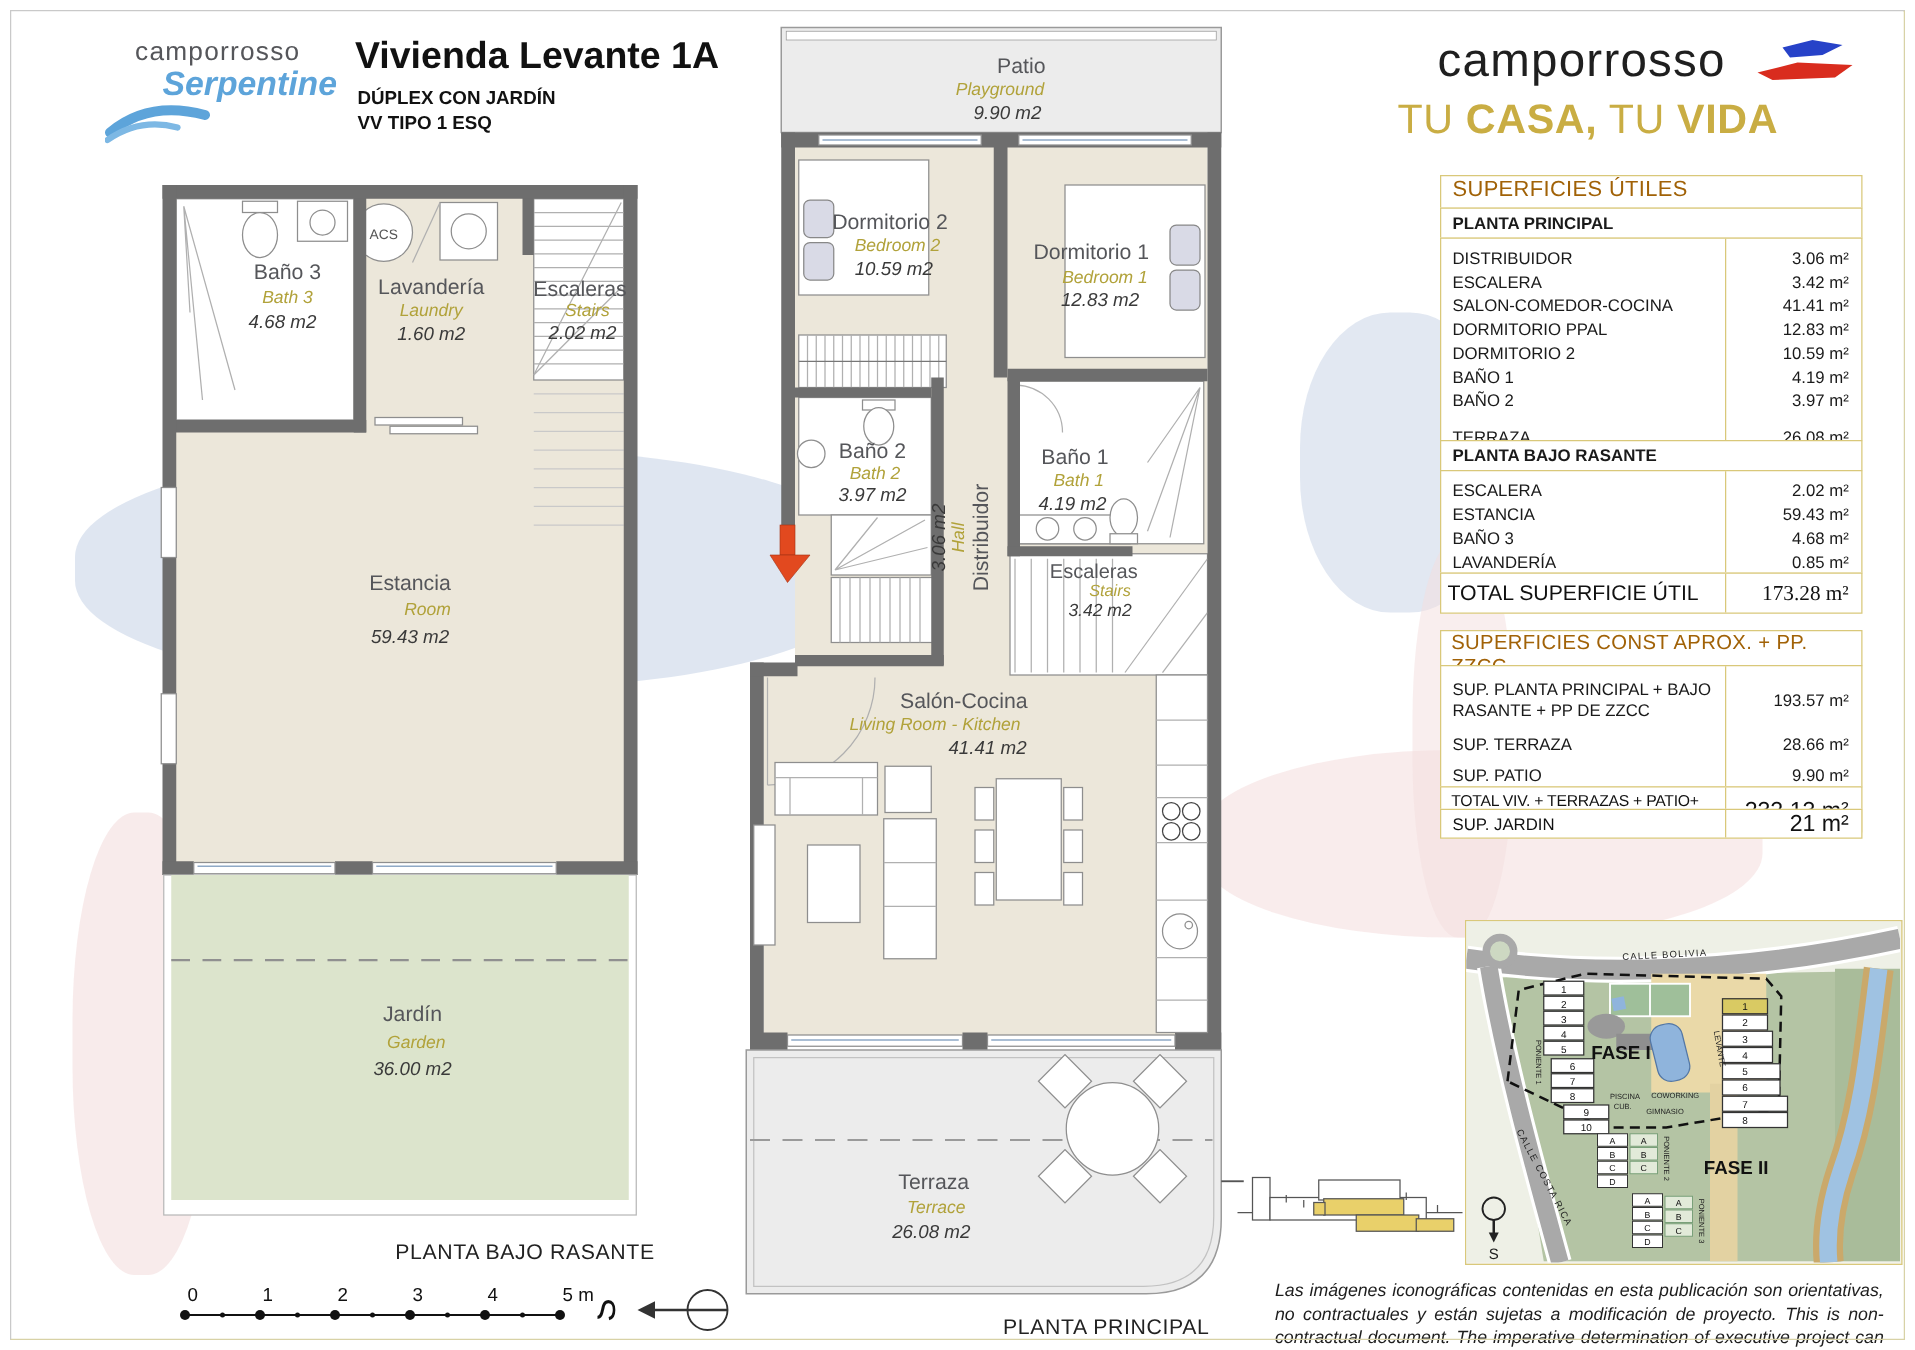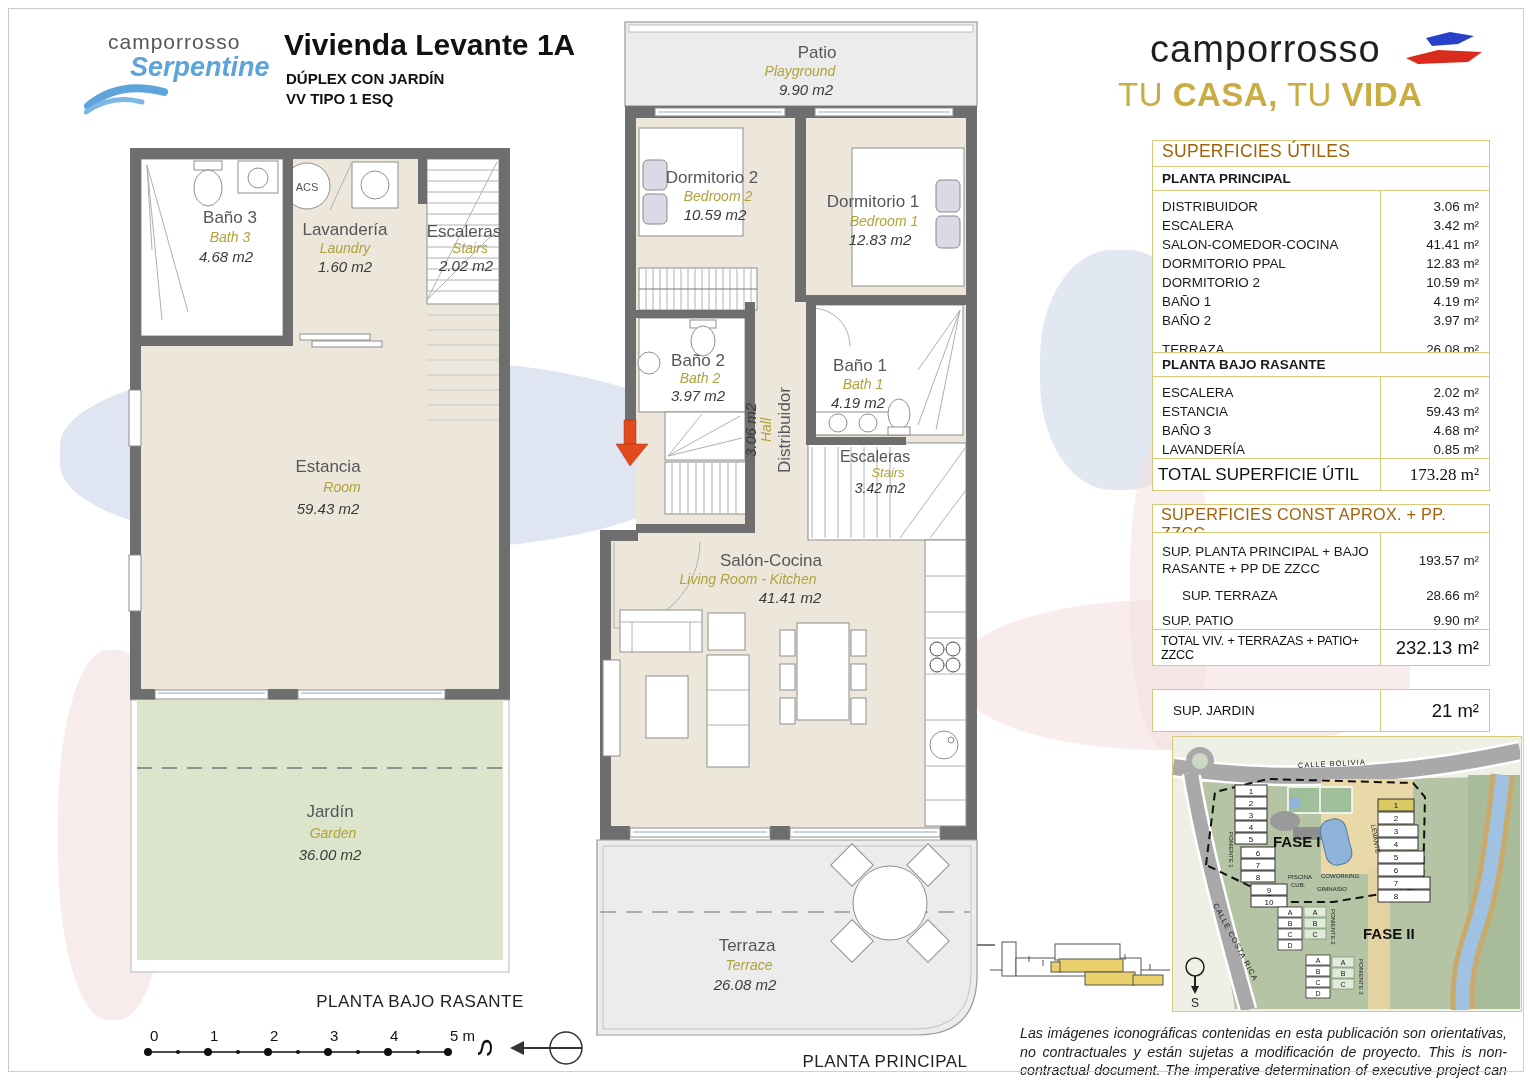--- a/index.html
+++ b/index.html
@@ -388,36 +388,36 @@
 
   <div class="abs tbox ttitle" style="top:504px;height:29px;font-size:16.2px;padding-left:8px;">
       <span>SUPERFICIES CONST APROX. + PP. ZZCC.</span>
     </div>
   <div class="abs tbox" style="top:532px;height:98px;padding-top:7px;">
     <i class="vdiv"></i>
     <div class="trow" style="height:40px;">
         <span class="tl" style="width:210px;white-space:normal;line-height:1.3;">SUP. PLANTA PRINCIPAL + BAJO RASANTE + PP DE ZZCC</span>
         <span class="tv">193.57 m²</span>
       </div>
-    <div class="trow" style="height:25px;margin-top:3px;padding-left:20px;">
+    <div class="trow" style="height:25px;margin-top:3px;">
         <span class="tl">SUP. TERRAZA</span>
         <span class="tv">28.66 m²</span>
       </div>
     <div class="trow" style="height:25px;gap:24px;">
         <span class="tl">SUP. PATIO</span>
         <span class="tv">9.90 m²</span>
       </div>
   </div>
   <div class="abs tbox ttotal" style="top:629px;height:37px;">
     <i class="vdiv"></i>
     <span class="tl" style="padding-left:8px;font-size:12.6px;letter-spacing:-0.2px;">TOTAL VIV. + TERRAZAS + PATIO+ ZZCC</span>
     <span class="tv" style="font-size:18.5px;">232.13 m²</span>
   </div>
 
-  <div class="abs tbox ttotal" style="top:689px;height:43px;padding-left:11px;">
+  <div class="abs tbox ttotal" style="top:647px;height:24px;">
     <i class="vdiv"></i>
     <span class="tl" style="padding-left:9px;font-size:13.4px;">SUP. JARDIN</span>
     <span class="tv" style="font-size:18.5px;">21 m²</span>
   </div>
 
   <svg class="abs" style="left:985px;top:912px;z-index:3" width="190" height="90">
     <line x1="5" y1="58" x2="185" y2="58" stroke="#555" stroke-width="1"></line>
     <rect x="17" y="30" width="14" height="34" fill="#fff" stroke="#555"></rect>
     <rect x="31" y="46" width="125" height="18" fill="#fff" stroke="#555"></rect>
     <rect x="70" y="32" width="65" height="16" fill="#fff" stroke="#555"></rect>

